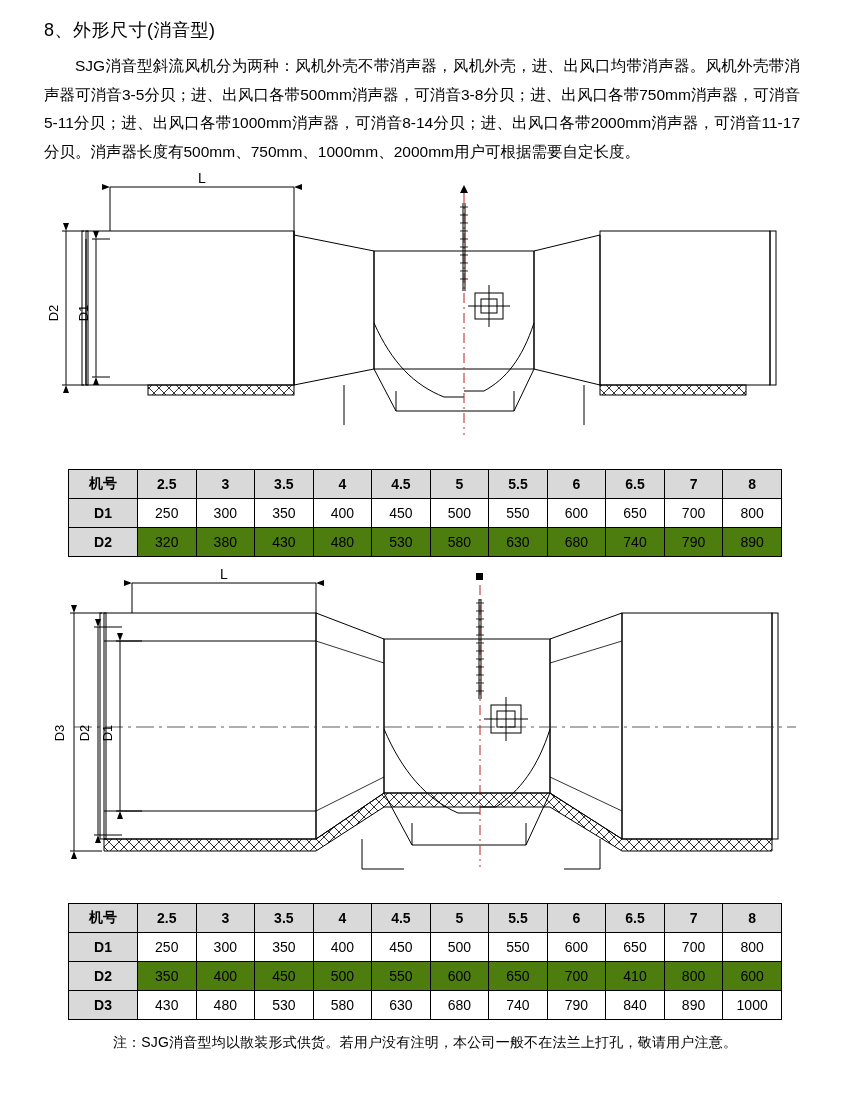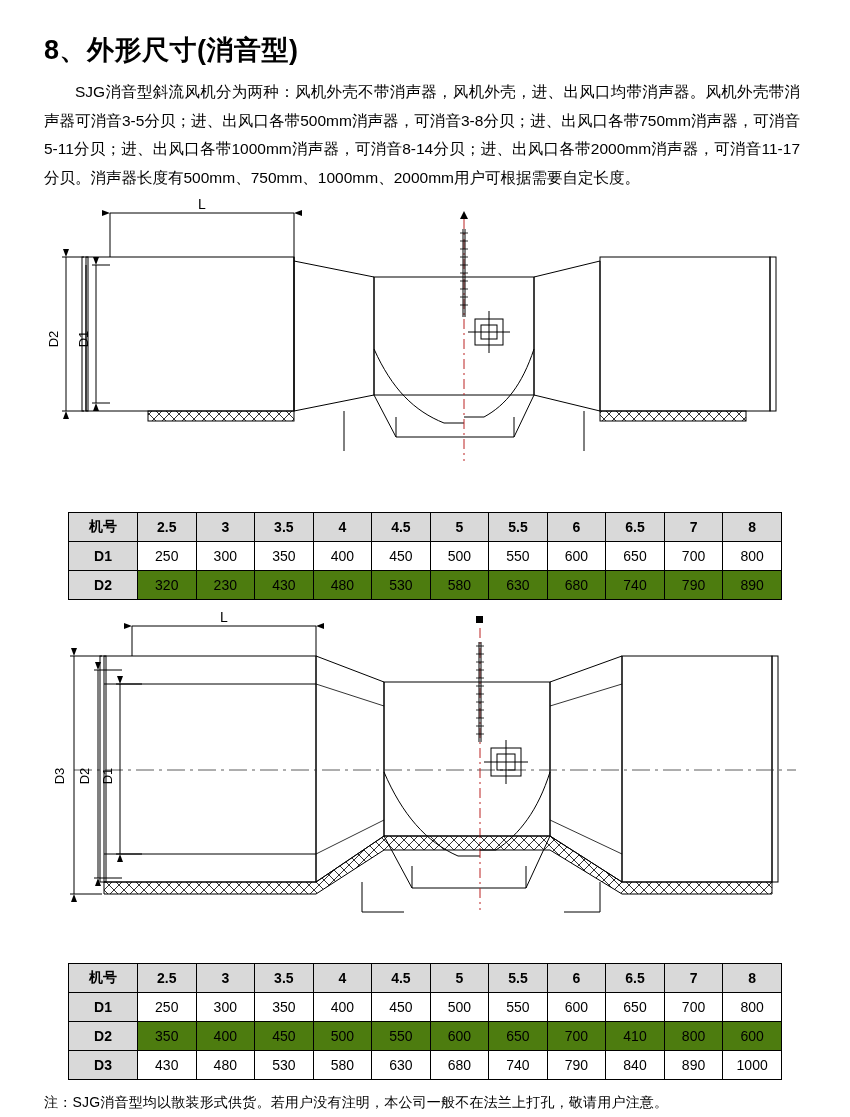--- a/index.html
+++ b/index.html
@@ -16,23 +16,23 @@
     overflow: hidden;
   }
   .page {
     position: relative;
     width: 850px;
     height: 1117px;
     box-sizing: border-box;
     padding: 0 44px;
   }
   h1.section-title {
-    font-size: 27px;
-    font-weight: bold;
-    margin: 32px 0 10px 0;
+    font-size: 18px;
+    font-weight: normal;
+    margin: 18px 0 10px 0;
     letter-spacing: 0.5px;
   }
   p.intro {
     font-size: 15.5px;
     line-height: 1.85;
     text-align: justify;
     text-justify: inter-ideograph;
     margin: 0 6px 4px 0;
     text-indent: 2em;
   }
@@ -41,21 +41,21 @@
     width: 762px;
     margin: 0 auto;
   }
   .fig1 { height: 290px; margin-top: 6px; }
   .fig2 { height: 330px; margin-top: 10px; }
   svg { display: block; }
 
   table.spec {
     border-collapse: collapse;
     width: 714px;
-    margin: 23px auto 0 auto;
+    margin: 6px auto 0 auto;
     table-layout: fixed;
     padding-left: 36px;
   }
   table.spec td, table.spec th {
     border: 1px solid #000;
     text-align: center;
     font-size: 14px;
     height: 28px;
     font-weight: normal;
     padding: 0;
@@ -71,20 +71,21 @@
   }
   table.spec tr.alt td {
     background: #4d7c0f;
   }
   table.spec tr.alt td.rowlabel {
     background: #d9d9d9;
   }
   p.footnote {
     font-size: 14px;
     margin: 14px 0 0 0;
+    text-align: center;
     letter-spacing: 0.2px;
   }
 </style>
 </head>
 <body>
 
 <div class="page">
 
   <h1 class="section-title">8、外形尺寸(消音型)</h1>
 
@@ -188,21 +189,21 @@
         <td>500</td>
         <td>550</td>
         <td>600</td>
         <td>650</td>
         <td>700</td>
         <td>800</td>
       </tr>
       <tr class="alt">
         <td class="rowlabel">D2</td>
         <td>320</td>
-        <td>230</td>
+        <td>380</td>
         <td>430</td>
         <td>480</td>
         <td>530</td>
         <td>580</td>
         <td>630</td>
         <td>680</td>
         <td>740</td>
         <td>790</td>
         <td>890</td>
       </tr>

